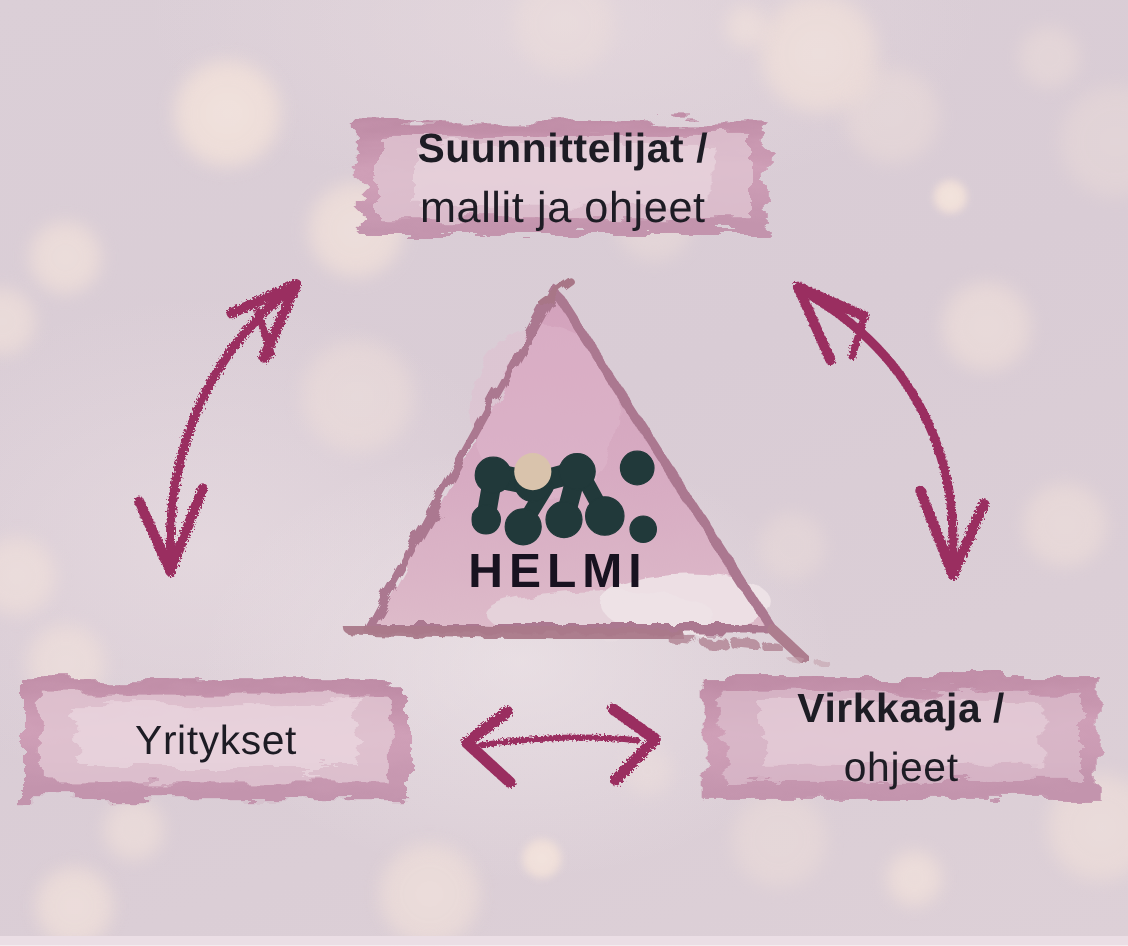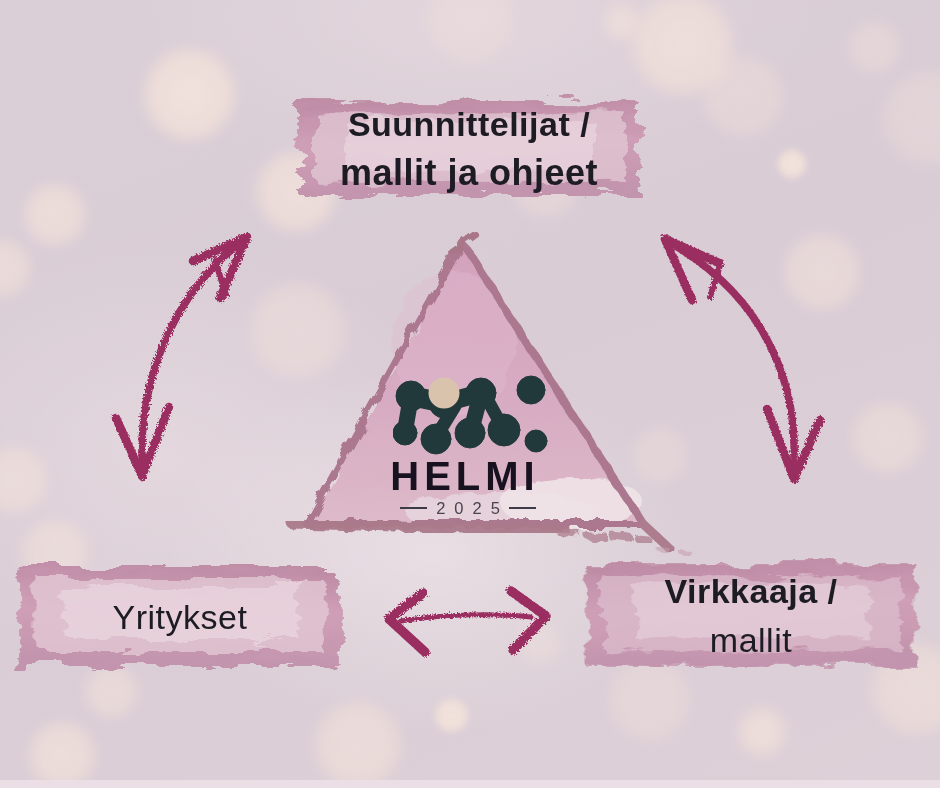--- a/index.html
+++ b/index.html
@@ -16,21 +16,21 @@
   }
   .bokeh{position:absolute;border-radius:50%;
     background:radial-gradient(circle,#f8e9e0 0%,#f4e2d9 55%,rgba(244,226,217,0) 78%);
     filter:blur(6px);pointer-events:none;}
   .bokeh.bright{filter:blur(3px);}
   .node{position:absolute;display:flex;align-items:center;justify-content:center;}
   .node svg.brush{position:absolute;inset:0;width:100%;height:100%;}
   .node-text{position:relative;text-align:center;color:#1d1c24;}
   .node-text .l1{display:block;font-size:34px;line-height:48px;letter-spacing:.5px;font-weight:700;}
   .node-text .l2{display:block;font-size:34px;line-height:50px;letter-spacing:.5px;font-weight:400;}
-  .node-text .l2.bold{font-weight:700;font-size:36px;}
+  .node-text .l2.bold{font-weight:400;font-size:36px;}
   .abs{position:absolute;}
   .brand-name{
     position:absolute;left:345px;top:454px;width:240px;
     text-align:center;font-family:Liberation Sans, sans-serif;
     font-size:40px;font-weight:600;letter-spacing:5px;color:#181220;
   }
   .brand-year{
     position:absolute;left:372px;top:499px;width:192px;height:18px;
     display:flex;align-items:center;justify-content:center;gap:9px;
   }
@@ -142,25 +142,20 @@
       <circle cx="12" cy="61" r="12"></circle>
       <circle cx="43" cy="67" r="15"></circle>
       <circle cx="77" cy="61" r="15"></circle>
       <circle cx="111" cy="58" r="16"></circle>
       <circle cx="143" cy="69" r="11"></circle>
     </g>
     <circle cx="51" cy="21" r="15.5" fill="#d9c3ac"></circle>
   </svg>
 
   <div class="brand-name">HELMI</div>
-  <div class="brand-year">
-    <span class="dash"></span>
-    <span class="year">2025</span>
-    <span class="dash"></span>
-  </div>
 
   <svg class="abs" style="left:0;top:0;pointer-events:none" width="940" height="788" viewBox="0 0 940 788">
     <g stroke="#9a2f61" fill="none" stroke-linecap="round" filter="url(#grain)">
       <path d="M 143,472 C 136,400 163,300 245,239" stroke-width="7.5"></path>
       <path d="M 247,237 L 193,261" stroke-width="8.5"></path>
       <path d="M 247,237 L 220,298" stroke-width="8.5"></path>
       <path d="M 215,260 L 226,295" stroke-width="6"></path>
       <path d="M 142,476 L 116,418" stroke-width="8.5"></path>
       <path d="M 142,476 L 169,407" stroke-width="8.5"></path>
     </g>
@@ -203,18 +198,18 @@
   </div>
 
   <div class="node" style="left:570px;top:550px;width:362px;height:132px;">
     <svg class="brush" viewBox="0 0 372 130" preserveAspectRatio="none" aria-hidden="true">
       <rect x="16" y="14" width="340" height="100" fill="url(#brushGrad2)" filter="url(#roughC)"></rect>
       <rect x="34" y="26" width="306" height="74" fill="#ddc0cf" opacity=".7" filter="url(#roughA)"></rect>
       <rect x="66" y="36" width="240" height="50" fill="#ecd9e1" opacity=".5" filter="url(#roughB)"></rect>
     </svg>
     <div class="node-text">
       <span class="l1">Virkkaaja /</span>
-      <span class="l2">mallit</span>
+      <span class="l2">ohjeet</span>
     </div>
   </div>
 
   <div class="bottom-strip"></div>
 </div>
 
 </body></html>

